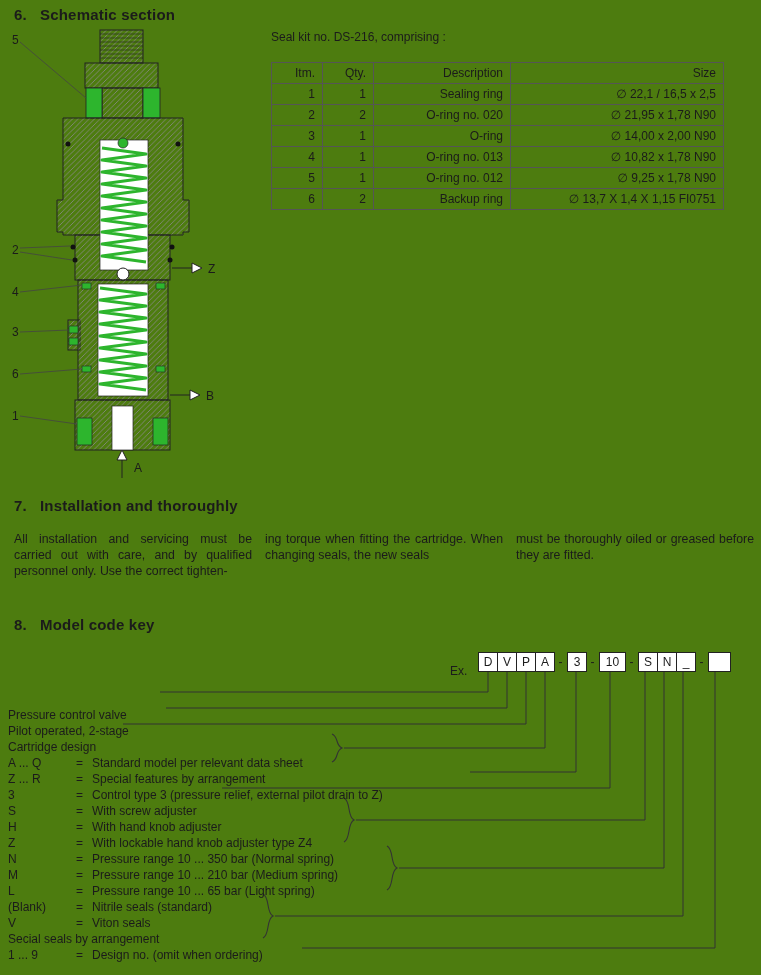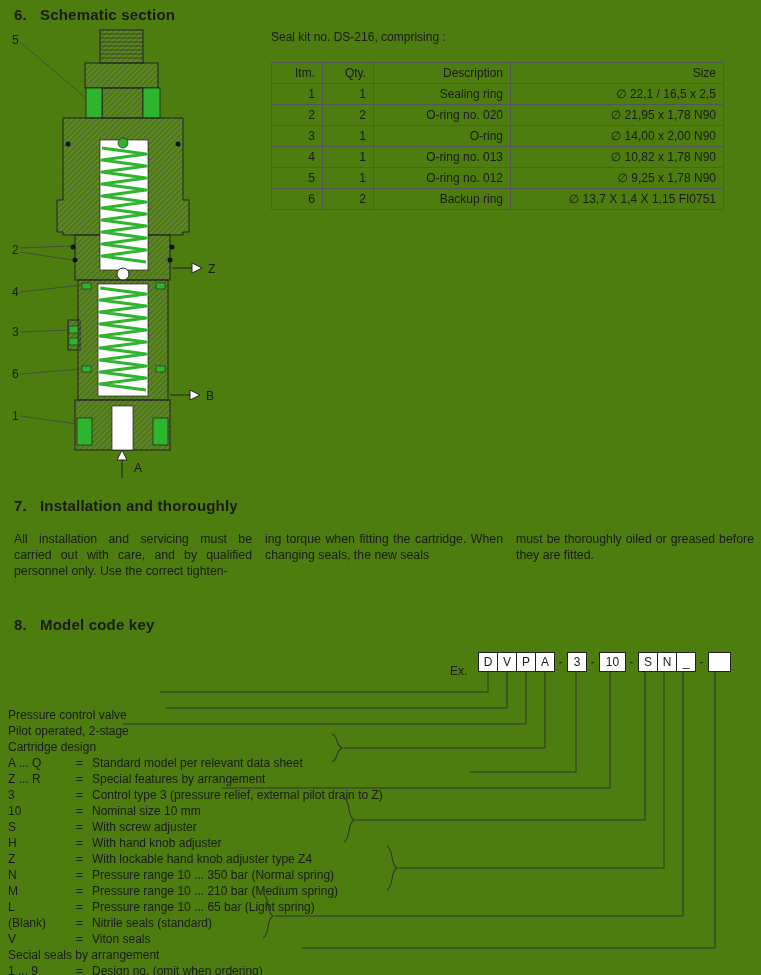--- a/index.html
+++ b/index.html
@@ -239,21 +239,20 @@
       <div class="mc-box wlast"></div>
     </div>
 
     <div class="mc-rows">
       <div class="k-row"><span>Pressure control valve</span></div>
       <div class="k-row"><span>Pilot operated, 2-stage</span></div>
       <div class="k-row"><span>Cartridge design</span></div>
       <div class="k-row"><span class="k-code">A ... Q</span><span class="k-eq">=</span><span>Standard model per relevant data sheet</span></div>
       <div class="k-row"><span class="k-code">Z ... R</span><span class="k-eq">=</span><span>Special features by arrangement</span></div>
       <div class="k-row"><span class="k-code">3</span><span class="k-eq">=</span><span>Control type 3 (pressure relief, external pilot drain to Z)</span></div>
-      <div class="k-row"><span class="k-code">10</span><span class="k-eq">=</span><span>Nominal size 10 mm</span></div>
       <div class="k-row"><span class="k-code">S</span><span class="k-eq">=</span><span>With screw adjuster</span></div>
       <div class="k-row"><span class="k-code">H</span><span class="k-eq">=</span><span>With hand knob adjuster</span></div>
       <div class="k-row"><span class="k-code">Z</span><span class="k-eq">=</span><span>With lockable hand knob adjuster type Z4</span></div>
       <div class="k-row"><span class="k-code">N</span><span class="k-eq">=</span><span>Pressure range 10 ... 350 bar (Normal spring)</span></div>
       <div class="k-row"><span class="k-code">M</span><span class="k-eq">=</span><span>Pressure range 10 ... 210 bar (Medium spring)</span></div>
       <div class="k-row"><span class="k-code">L</span><span class="k-eq">=</span><span>Pressure range 10 ...  65 bar  (Light spring)</span></div>
       <div class="k-row"><span class="k-code">(Blank)</span><span class="k-eq">=</span><span>Nitrile seals (standard)</span></div>
       <div class="k-row"><span class="k-code">V</span><span class="k-eq">=</span><span>Viton seals</span></div>
       <div class="k-row"><span>Secial seals by arrangement</span></div>
       <div class="k-row"><span class="k-code">1 ... 9</span><span class="k-eq">=</span><span>Design no. (omit when ordering)</span></div>

